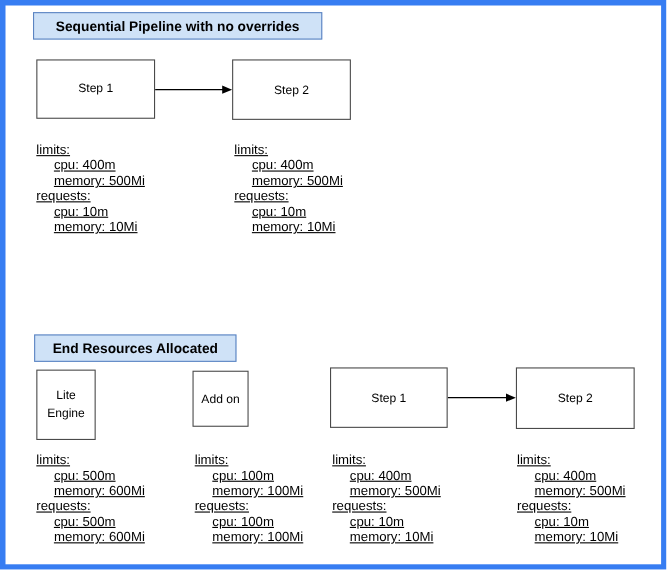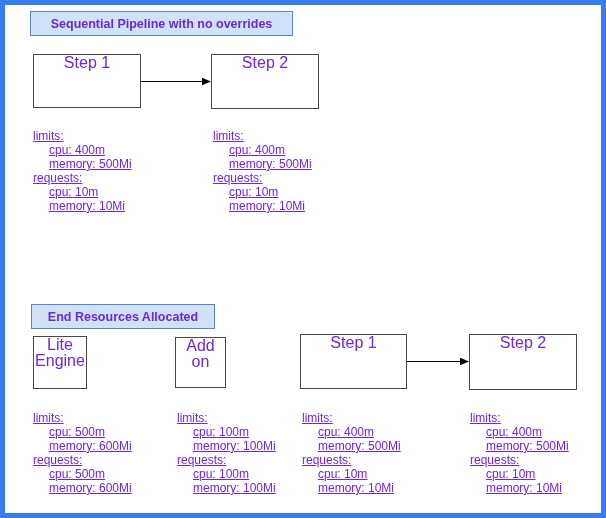--- a/index.html
+++ b/index.html
@@ -1,44 +1,44 @@
 <!DOCTYPE html>
 <html style="--frame: #377df2; --title-fill: #cfe2f7; --title-border: #5b84c2; --node-border: #4a4a4a; --arrow: #000000;"><head>
 <meta charset="utf-8">
 <style>
   html,body{margin:0;padding:0;background:#fff;}
   .page{
     position:relative;
     width:606px;height:518px;
     background:#fff;
     font-family:"Liberation Sans", sans-serif;
-    color:#6d28d9;
+    color:#000000;
     overflow:hidden;
   }
   .frame{
     position:absolute;inset:0;
     border:5px solid var(--frame,#377df2);
     pointer-events:none;
     box-sizing:border-box;
   }
   .title-box{
     position:absolute;
     display:flex;align-items:center;justify-content:center;
     background:var(--title-fill,#cfe2f7);
     border:1.5px solid var(--title-border,#5b84c2);
     font-weight:bold;font-size:12.5px;
     box-sizing:border-box;
     white-space:nowrap;
   }
   .node{
     position:absolute;
-    display:flex;justify-content:center;
+    display:flex;align-items:center;justify-content:center;
     background:#ffffff;
     border:1px solid var(--node-border,#4a4a4a);
-    font-size:16px;line-height:16px;
+    font-size:11px;line-height:16px;
     text-align:center;
     box-sizing:border-box;
   }
   .res{
     position:absolute;
     font-size:12px;line-height:14px;
     white-space:nowrap;
     text-decoration:underline;
   }
   .res span{display:block;}
@@ -83,21 +83,21 @@
     <span class="ind">memory: 500Mi</span>
     <span>requests:</span>
     <span class="ind">cpu: 10m</span>
     <span class="ind">memory: 10Mi</span>
   </div>
 
   <div class="title-box" style="left:31px;top:260px;width:184px;height:25px;margin-top:44px;">
     <span>End Resources Allocated</span>
   </div>
 
-  <div class="node" style="left:33px;top:336px;width:54px;height:53px;padding:0 6px;">
+  <div class="node" style="left:33px;top:336px;width:54px;height:64px;padding:0 6px;">
     <span>Lite Engine</span>
   </div>
 
   <div class="node" style="left:175px;top:337px;width:51px;height:51px;">
     <span>Add on</span>
   </div>
 
   <div class="node" style="left:300px;top:334px;width:107px;height:55px;">
     <span>Step 1</span>
   </div>

